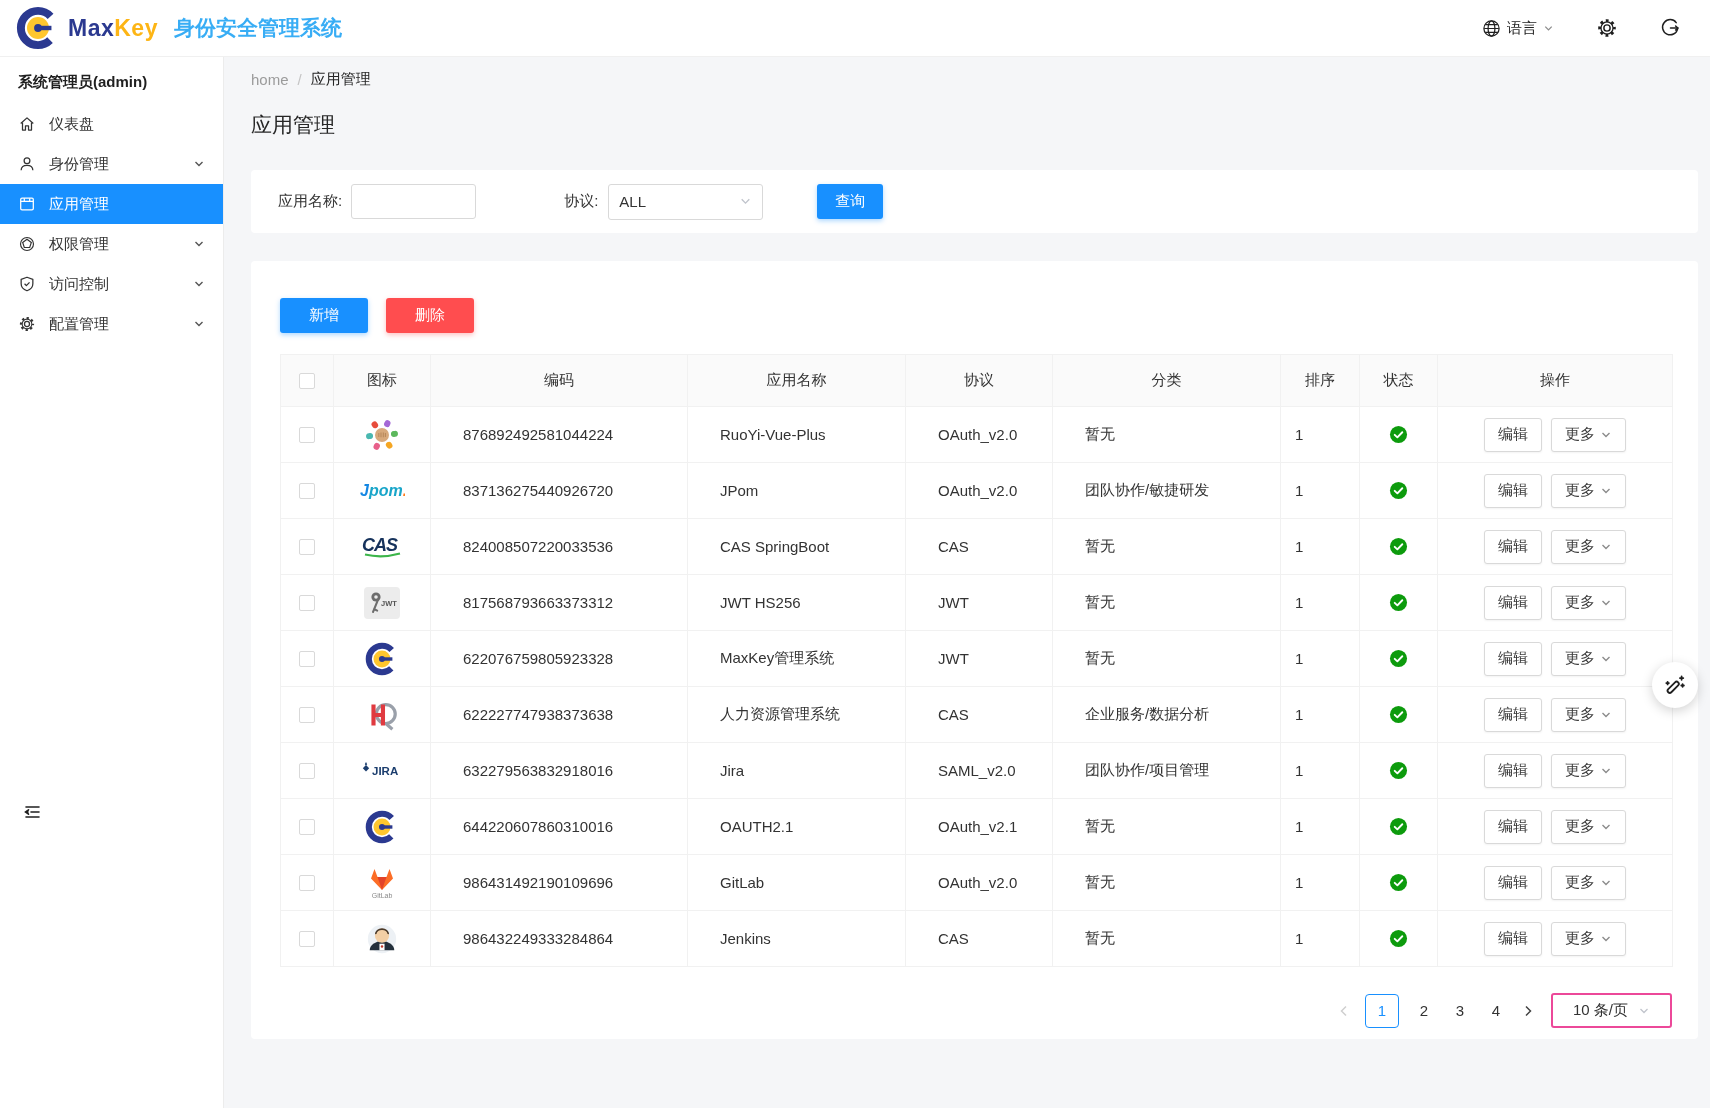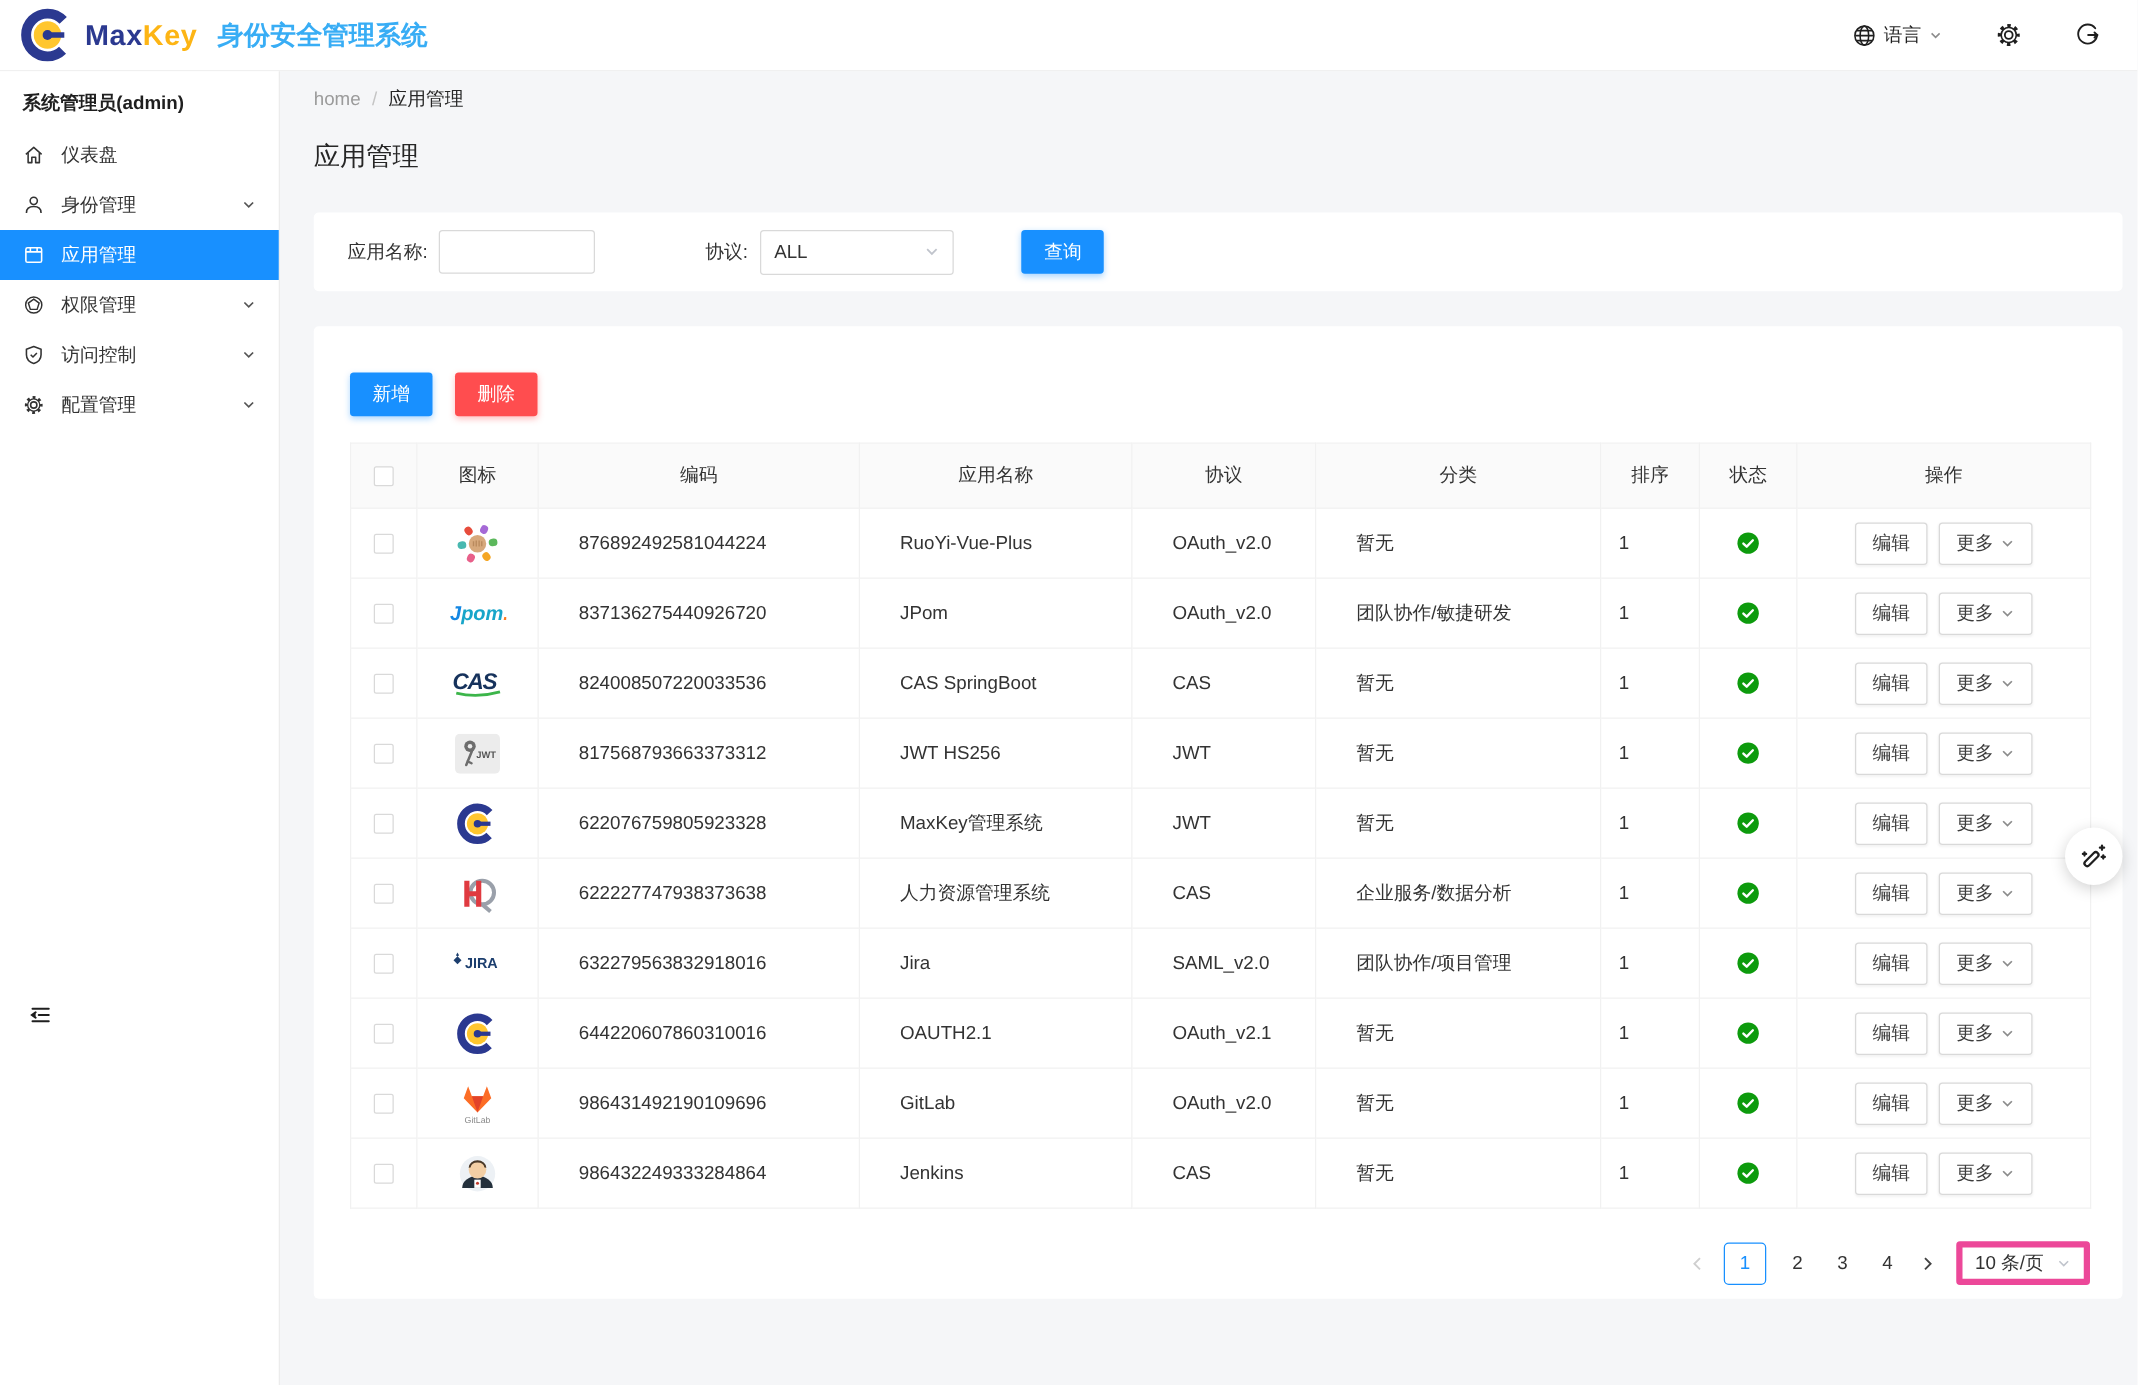--- a/index.html
+++ b/index.html
@@ -45,21 +45,21 @@
     background:#fff; display:flex; align-items:center; padding:0 10px; cursor:pointer; justify-content:space-between; }
   .filter-select .sel-chev { color:#c0c4cc; display:flex; }
   .btn { height:35px; border:none; border-radius:3px; font-size:15px; cursor:pointer; padding:0 16px;
     font-family:"Liberation Sans",sans-serif; }
   .btn-primary { background:#1890ff; color:#fff; box-shadow:0 2px 5px rgba(24,144,255,.35); }
   .btn-danger { background:#ff4d4f; color:#fff; box-shadow:0 2px 5px rgba(255,77,79,.35); }
   .search-btn { margin-left:54px; width:66px; padding:0; }
 
   .table-card { margin-top:28px; background:#fff; border-radius:4px; height:778px; padding:37px 25px 0 29px; }
   .toolbar { display:flex; gap:18px; }
-  .toolbar .btn { width:66px; padding:0; }
+  .toolbar .btn { width:88px; padding:0; }
 
   table { border-collapse:collapse; table-layout:fixed; width:1392px; margin-top:21px; }
   th, td { border:1px solid #f1f1f1; font-weight:normal; font-size:15px; color:#333; }
   th { background:#fafafa; height:52px; text-align:center; }
   td { height:56px; }
   td.c { text-align:center; }
   td.l { text-align:left; padding-left:32px; }
   td.sort-cell { padding-left:14px; }
   .cb { width:16px; height:16px; border:1px solid #d9d9d9; border-radius:2px; background:#fff; margin:0 auto; cursor:pointer; }
   .applogo { display:inline-flex; align-items:center; justify-content:center; vertical-align:middle; }
@@ -69,22 +69,22 @@
     font-size:15px; color:#3c3c3c; display:inline-flex; align-items:center; gap:5px; cursor:pointer;
     font-family:"Liberation Sans",sans-serif; box-shadow:0 1px 2px rgba(0,0,0,.05); }
   .btn-outline .chev { color:#8c8c8c; display:flex; }
 
   .pagination { margin-top:26px; width:1392px; display:flex; justify-content:flex-end; align-items:center; gap:14px; }
   .pg-prev { color:#cfcfcf; display:flex; cursor:default; }
   .pg-next { color:#444; display:flex; cursor:pointer; }
   .pg-num { min-width:22px; text-align:center; color:#333; cursor:pointer; font-size:15px; }
   .pg-num.current { width:34px; height:34px; line-height:32px; border:1px solid #1890ff; color:#1890ff;
     border-radius:4px; background:#fff; }
-  .pg-size { height:35px; border:5px solid #ec4899; border-radius:3px; background:#fff; display:flex;
-    align-items:center; gap:10px; padding:0 10px; cursor:pointer; color:#333; margin-left:2px; }
+  .pg-size { height:35px; border:2px solid #ec4899; border-radius:3px; background:#fff; display:flex;
+    align-items:center; gap:10px; padding:0 20px; cursor:pointer; color:#333; margin-left:2px; }
   .pg-size .chev { color:#c0c4cc; display:flex; }
 
   .floating-wand { position:absolute; left:1652px; top:662px; width:46px; height:46px; border-radius:50%;
     background:#fff; box-shadow:0 3px 12px rgba(0,0,0,.18); display:flex; align-items:center; justify-content:center;
     cursor:pointer; }
 
   svg { display:block; }
 </style>
 </head>
 <body>

